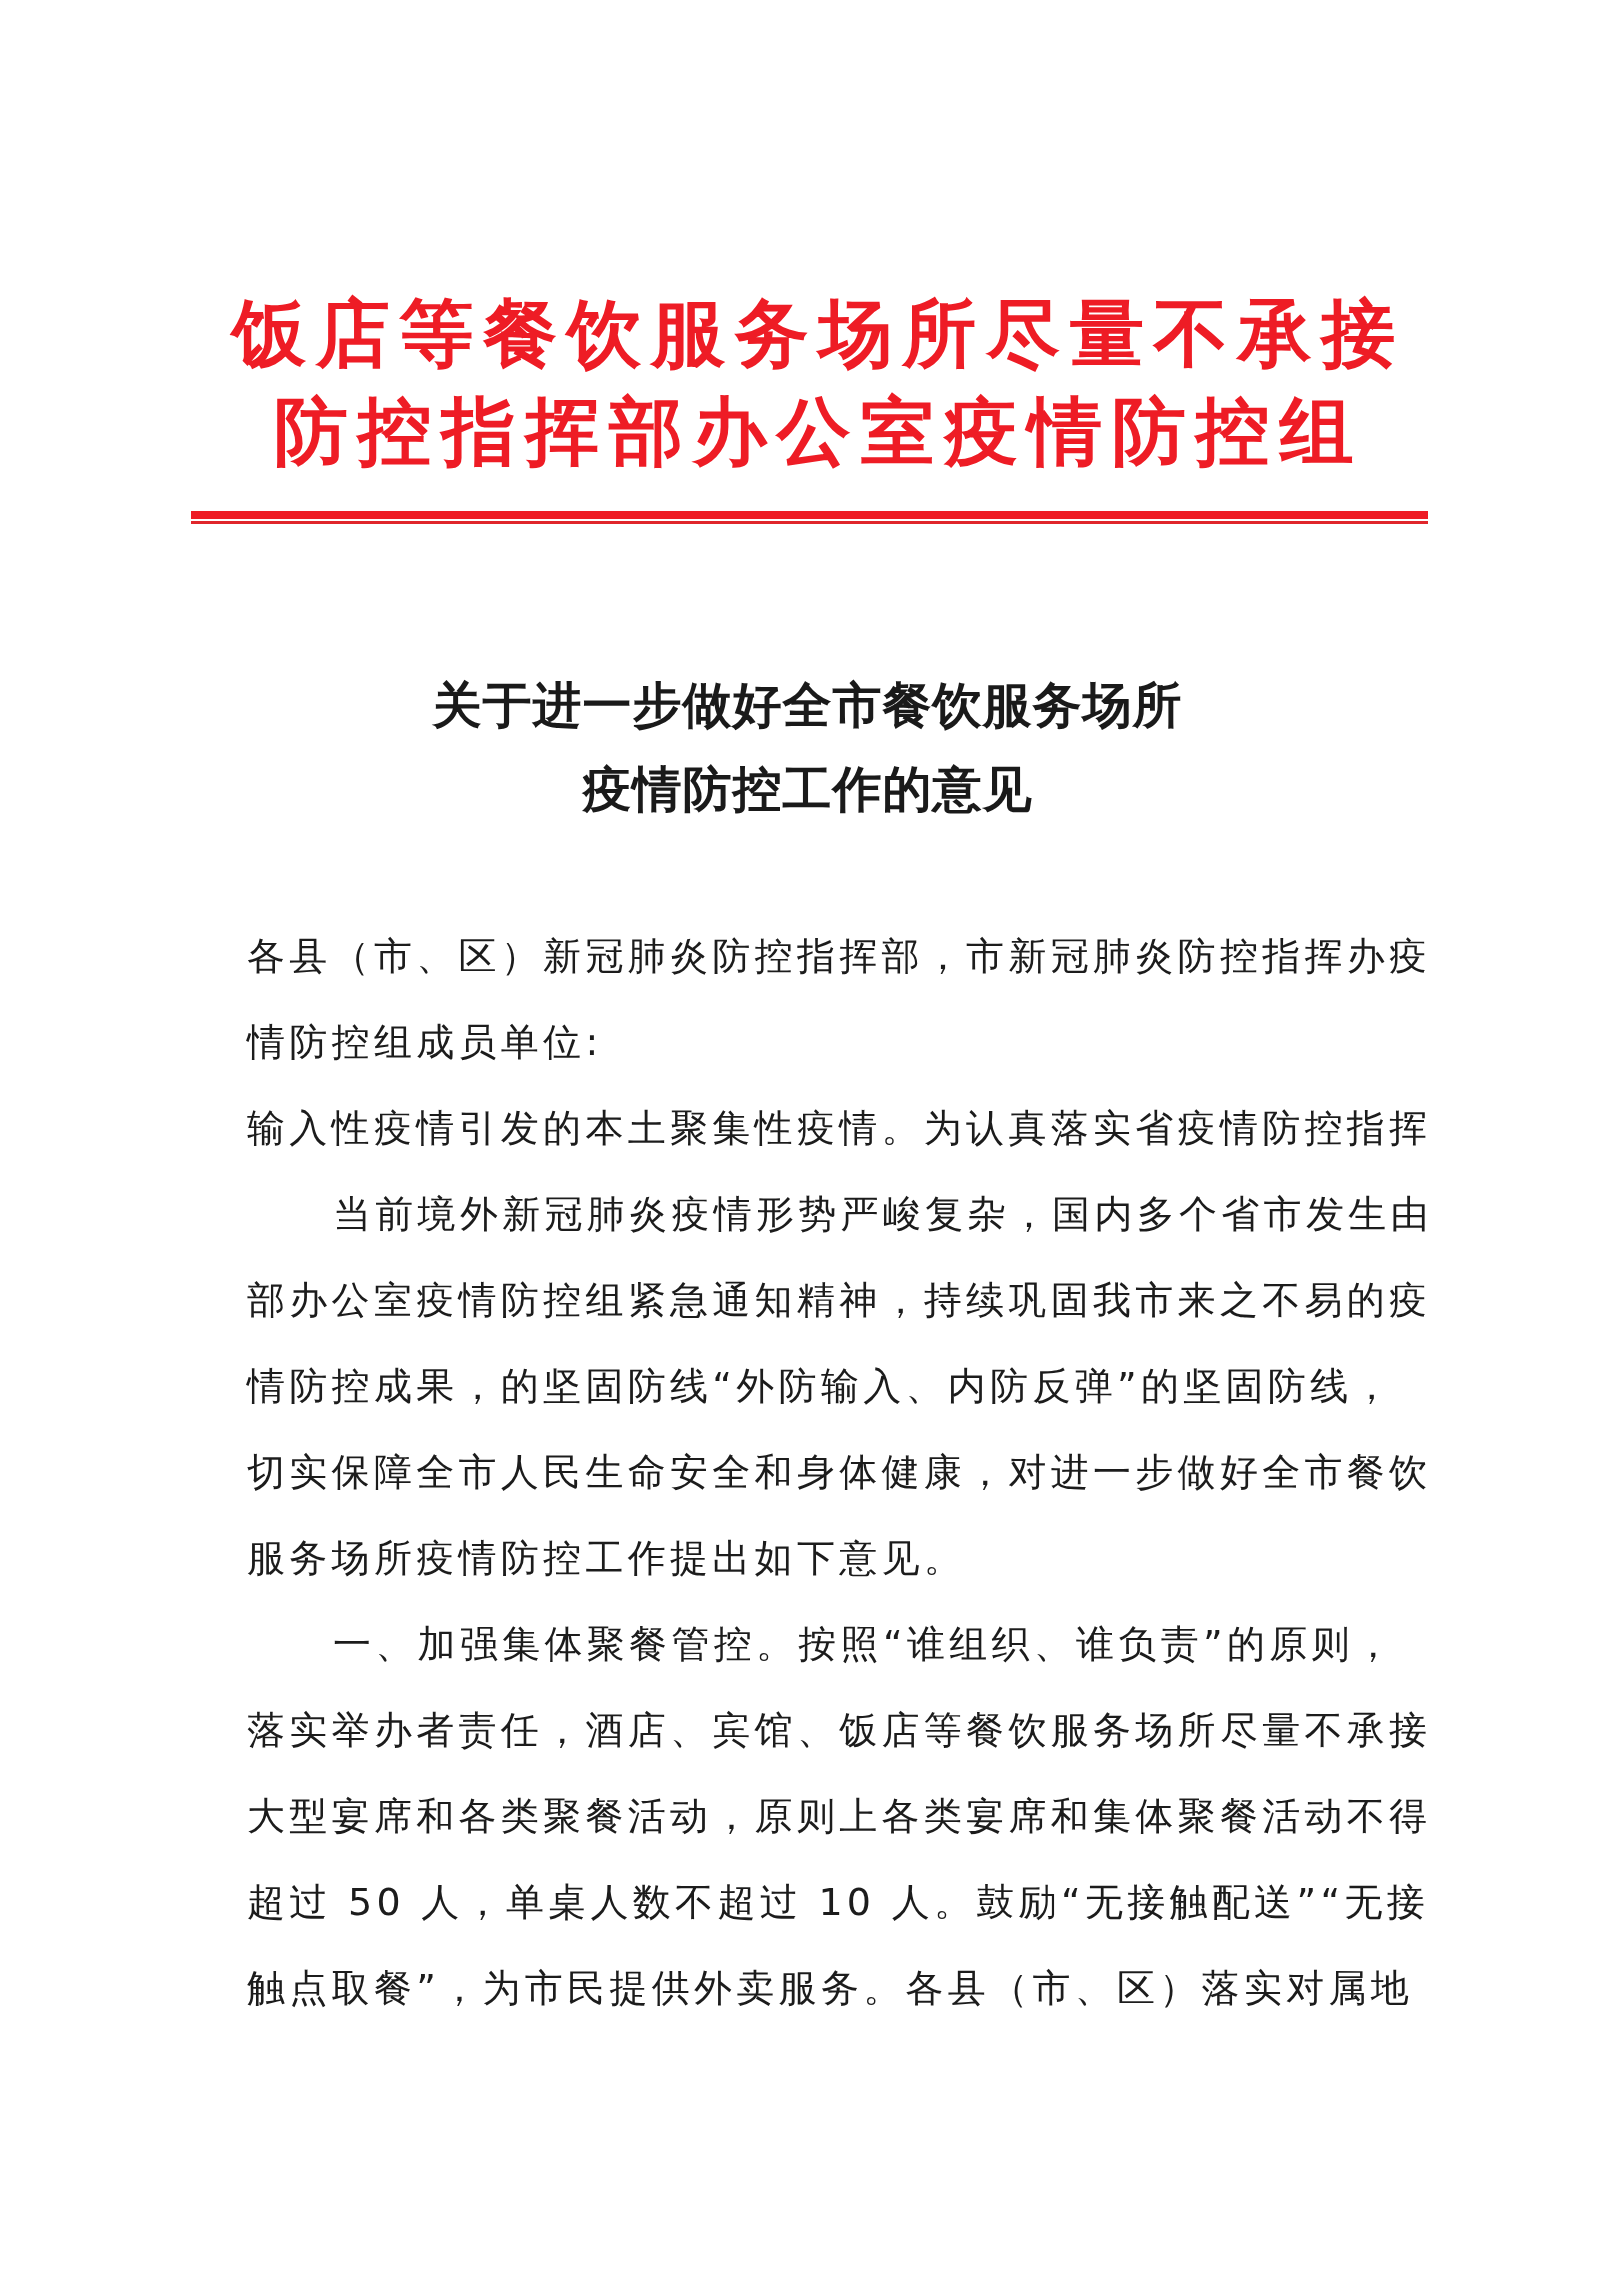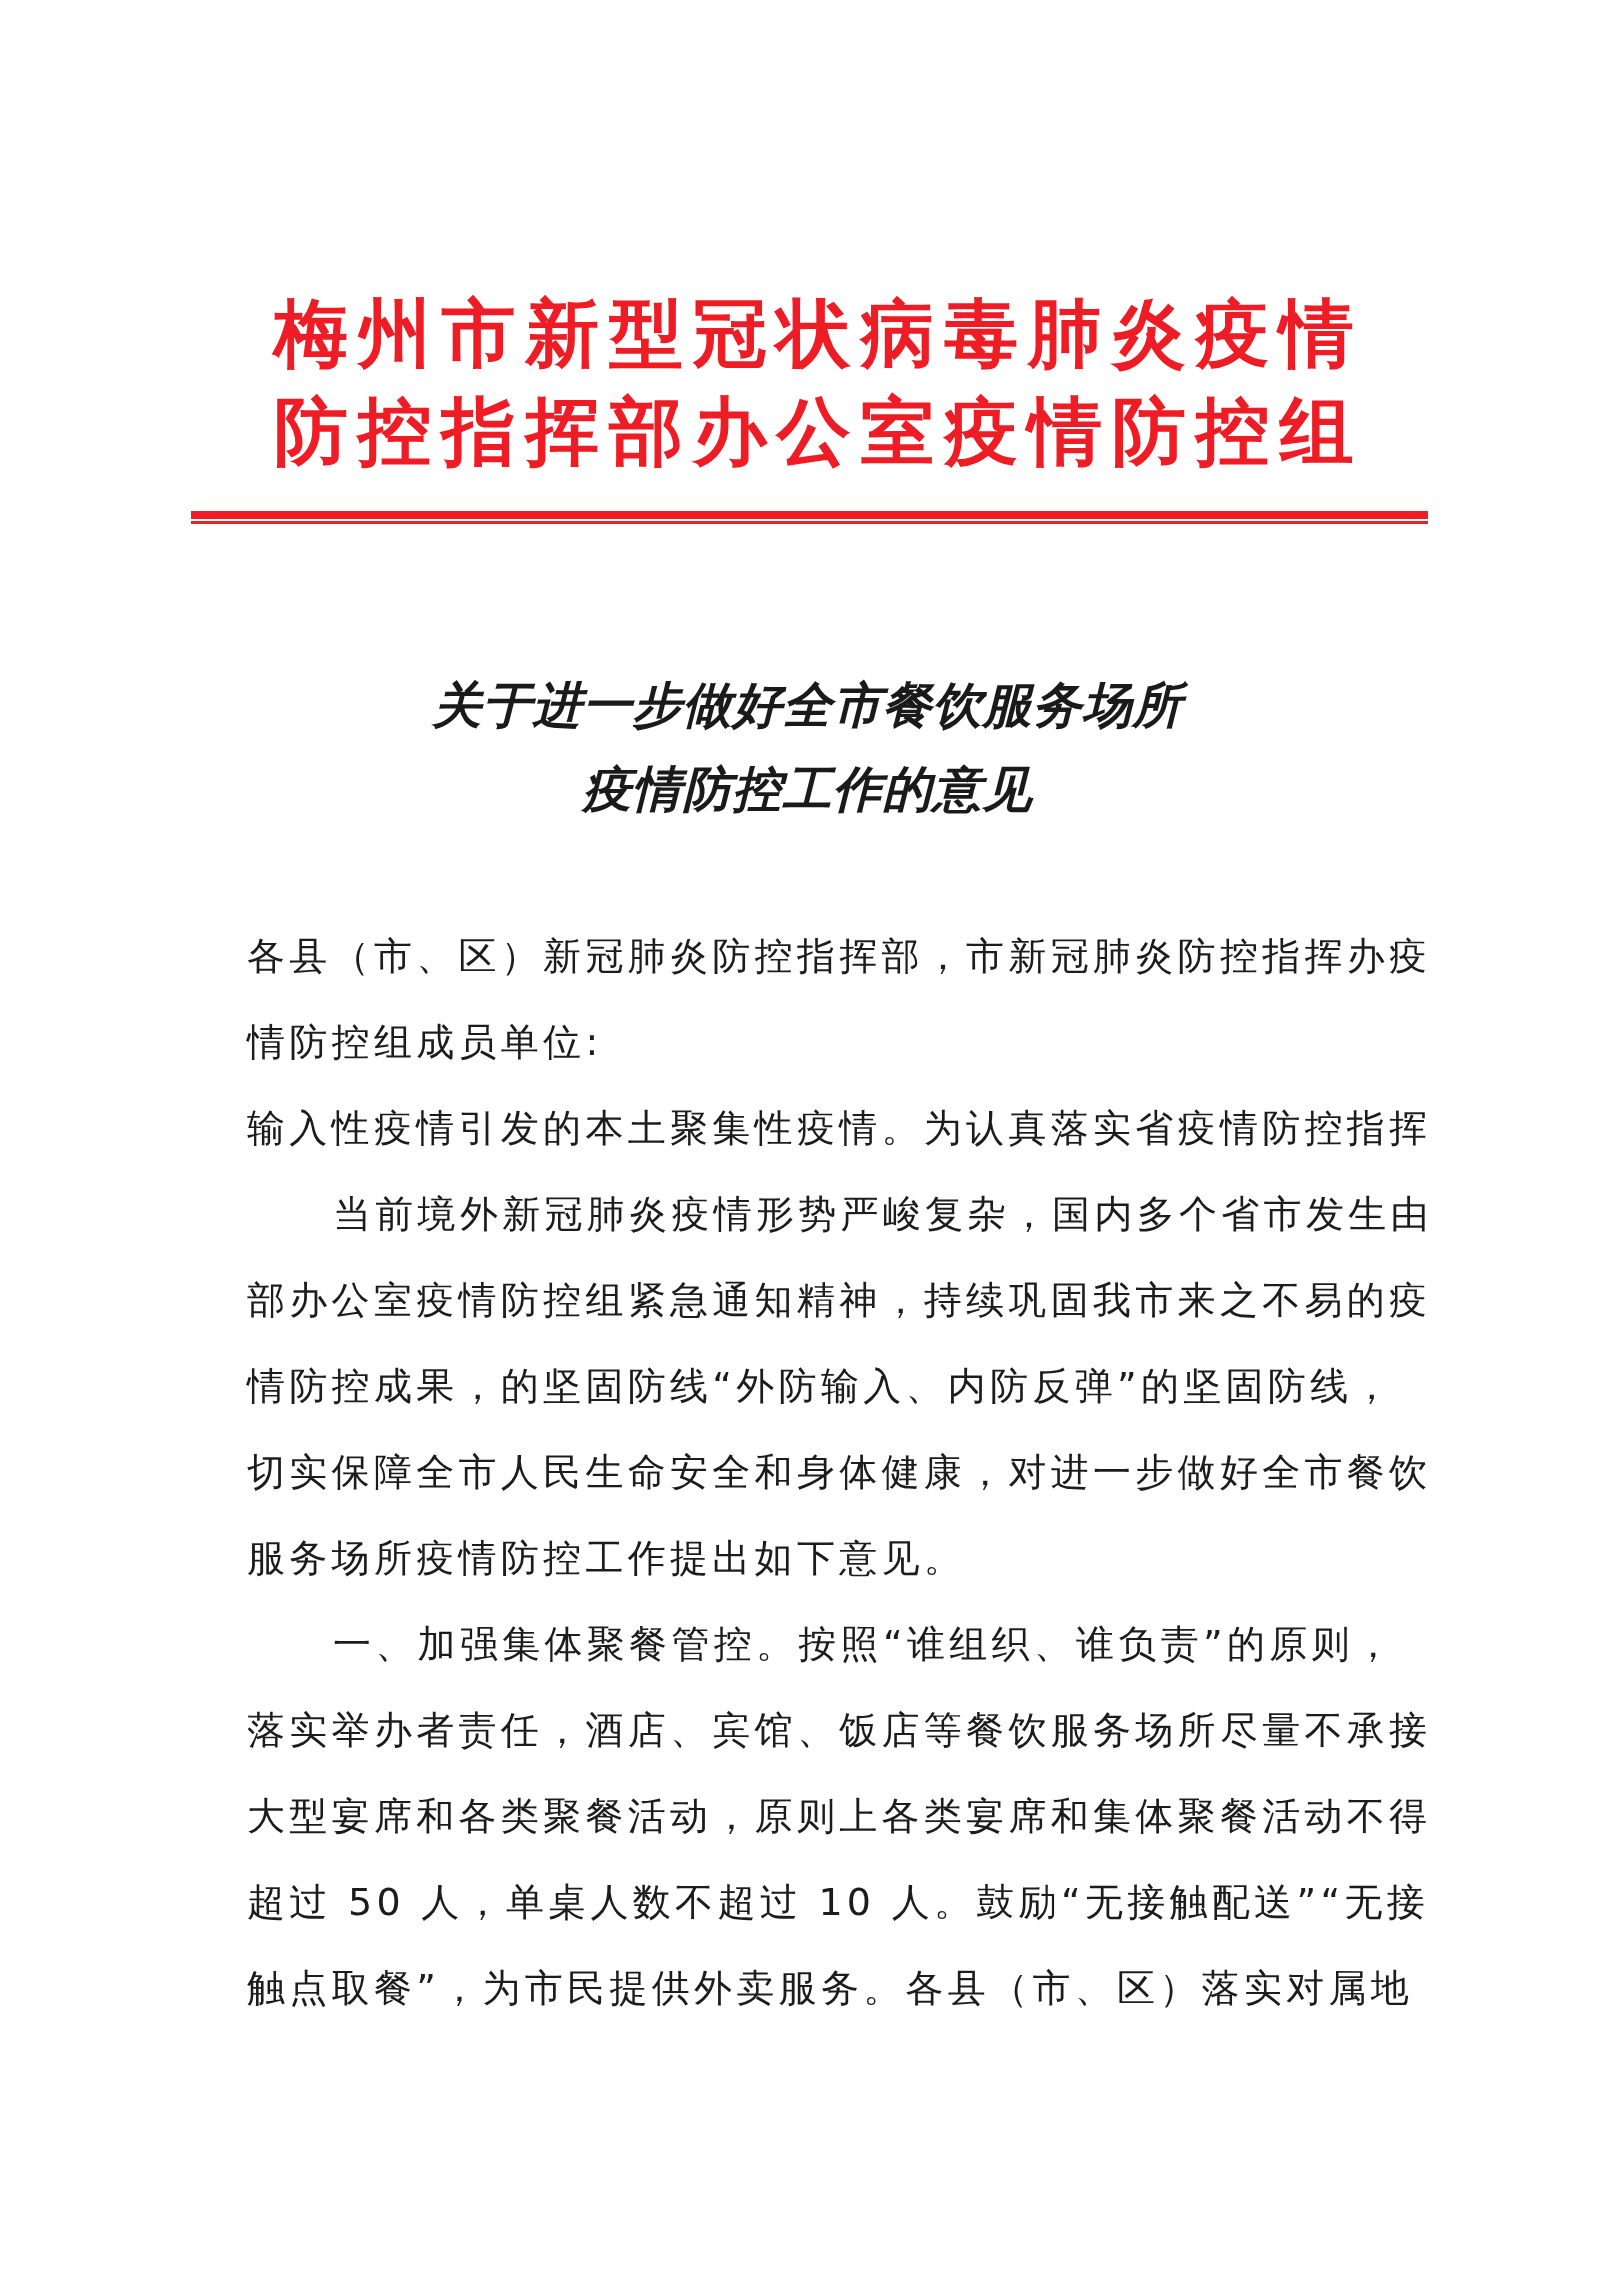--- a/index.html
+++ b/index.html
@@ -48,21 +48,20 @@
       left: 0;
       top: 663px;
       width: 1615px;
       text-align: center;
       font-family: "DejaVu Serif", "Liberation Serif", serif;
       font-weight: bold;
       font-size: 49px;
       line-height: 84px;
       color: #1a1a1a;
       letter-spacing: 1px;
-      font-style: italic;
     }
     .doc-title .line { display: block; white-space: nowrap; }
 
     .body-text {
       position: absolute;
       left: 206px;
       top: 913px;
       width: 1225px;
       font-family: "DejaVu Sans", "Liberation Sans", sans-serif;
       font-size: 38px;
@@ -78,21 +77,21 @@
     }
     .body-text .indent { padding-left: 86px; }
     .bold-lead { font-weight: normal; text-align: right; }
   </style>
 </head>
 <body>
 
 <div class="page">
 
   <div class="header-org">
-    <span class="line">梅州市新型冠状病毒肺炎疫情</span>
+    <span class="line">饭店等餐饮服务场所尽量不承接</span>
     <span class="line">防控指挥部办公室疫情防控组</span>
   </div>
 
   <div class="red-rule thick"></div>
   <div class="red-rule thin"></div>
 
   <div class="doc-title">
     <span class="line">关于进一步做好全市餐饮服务场所</span>
     <span class="line">疫情防控工作的意见</span>
   </div>

